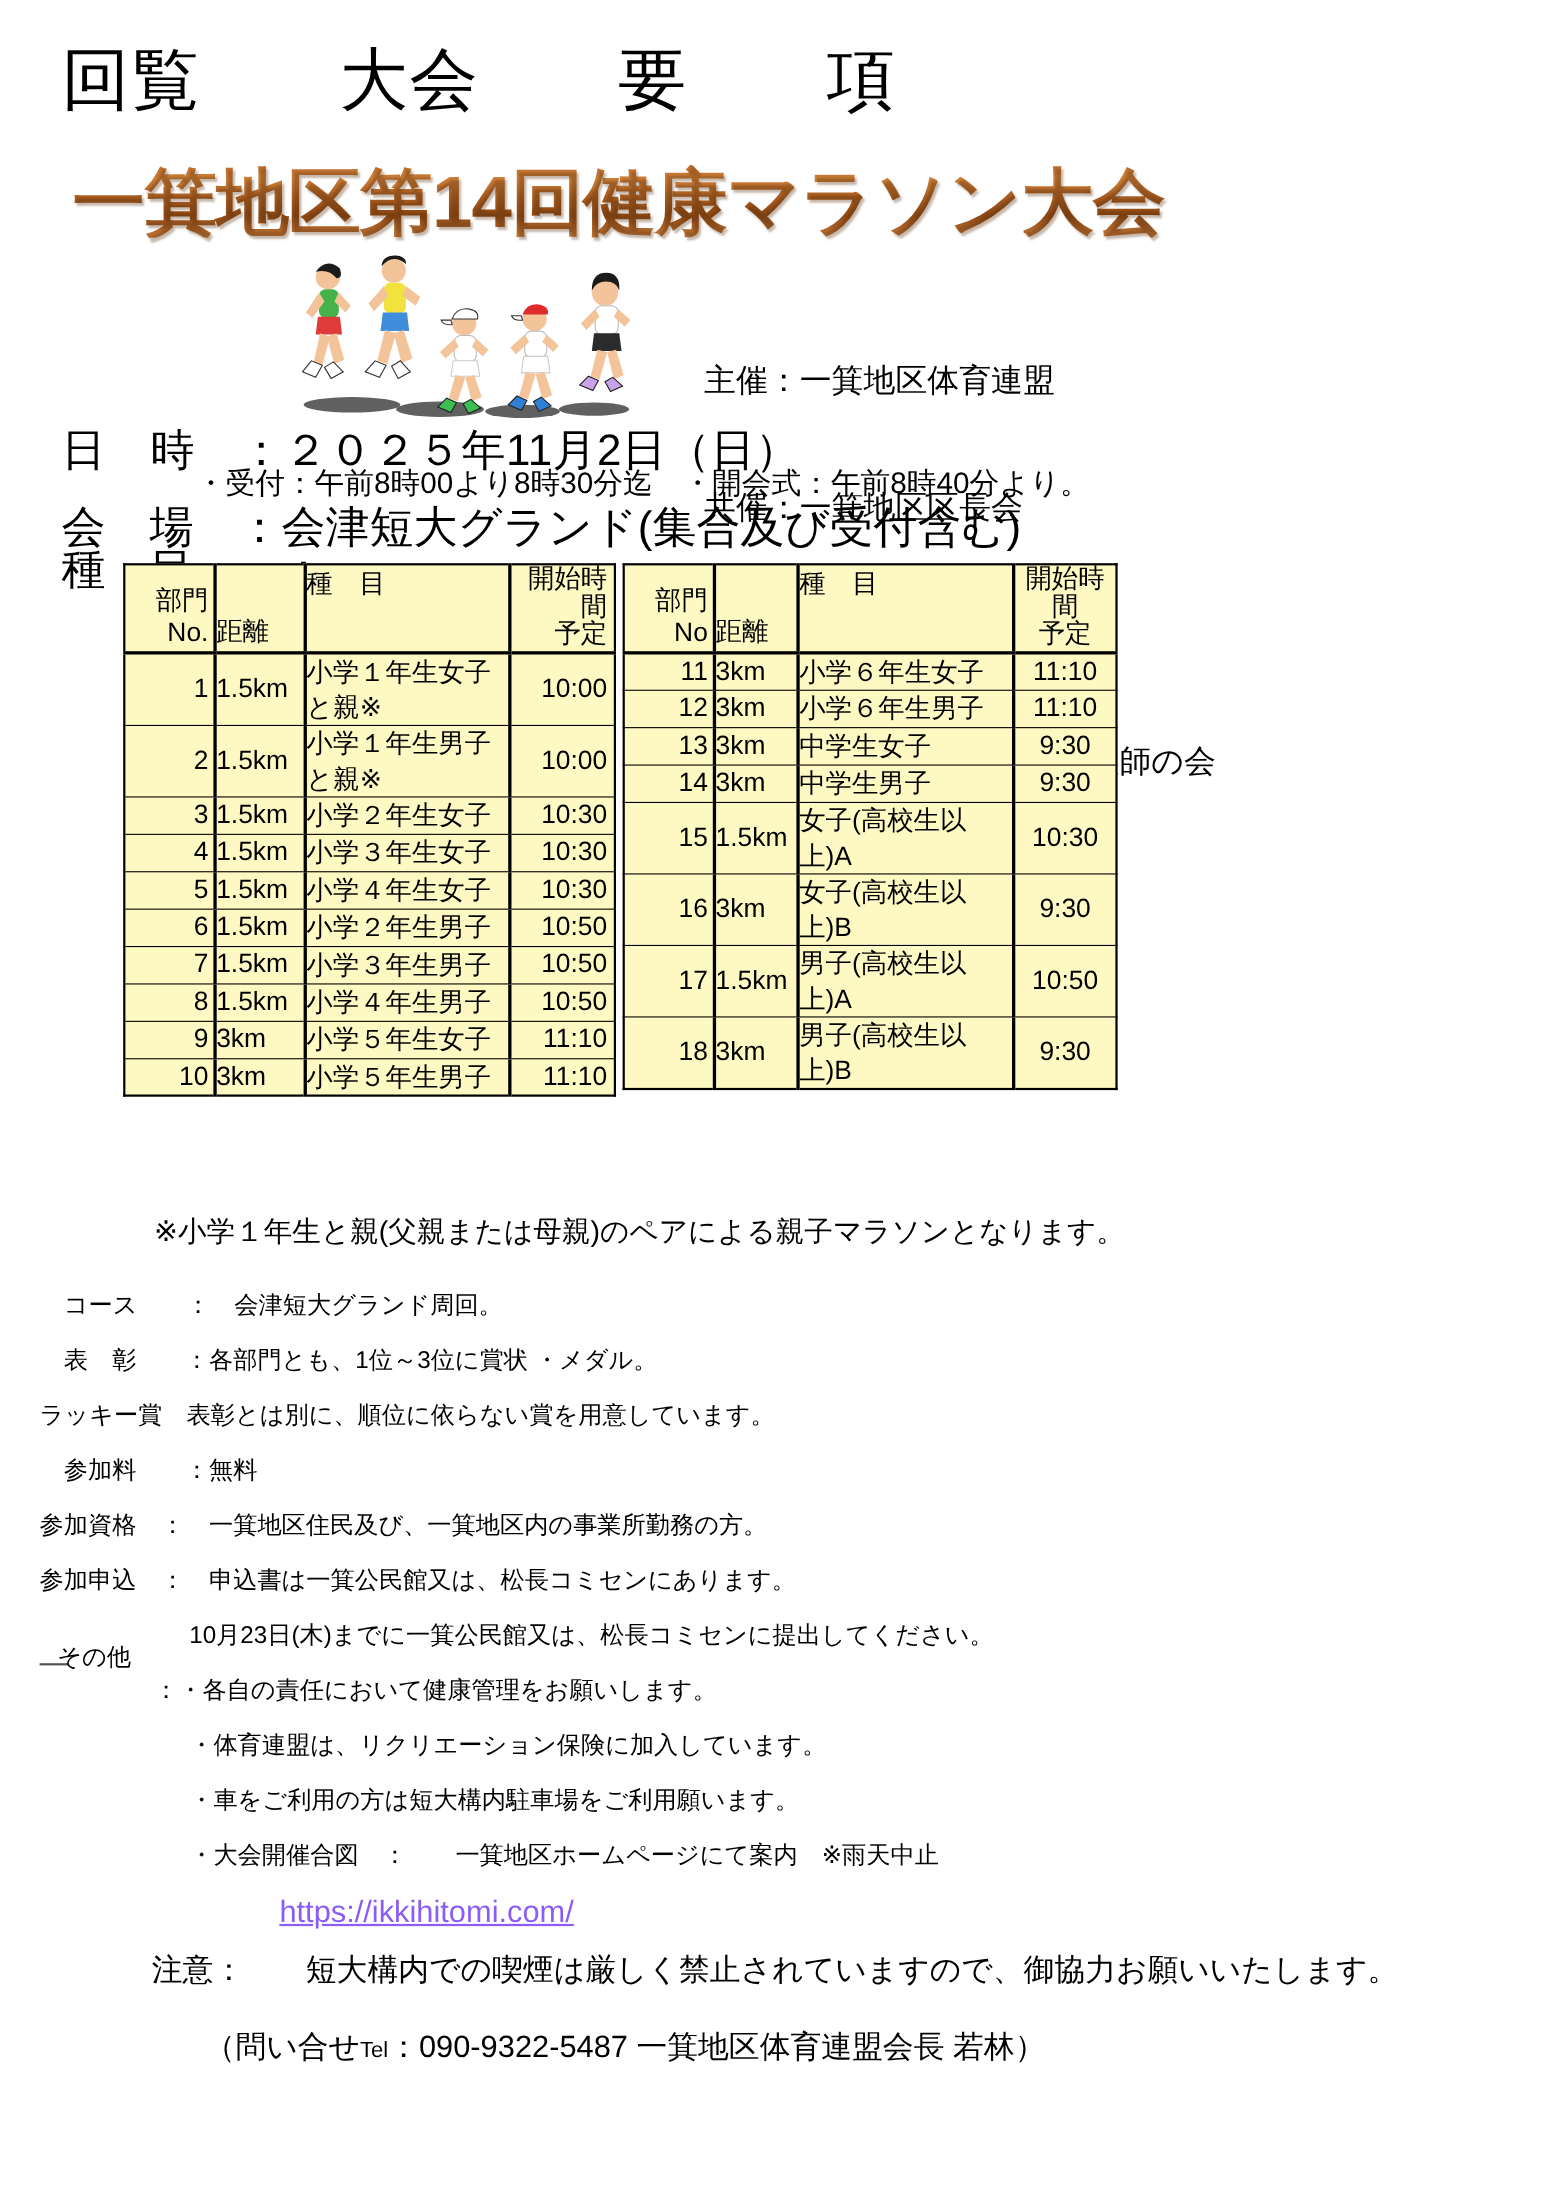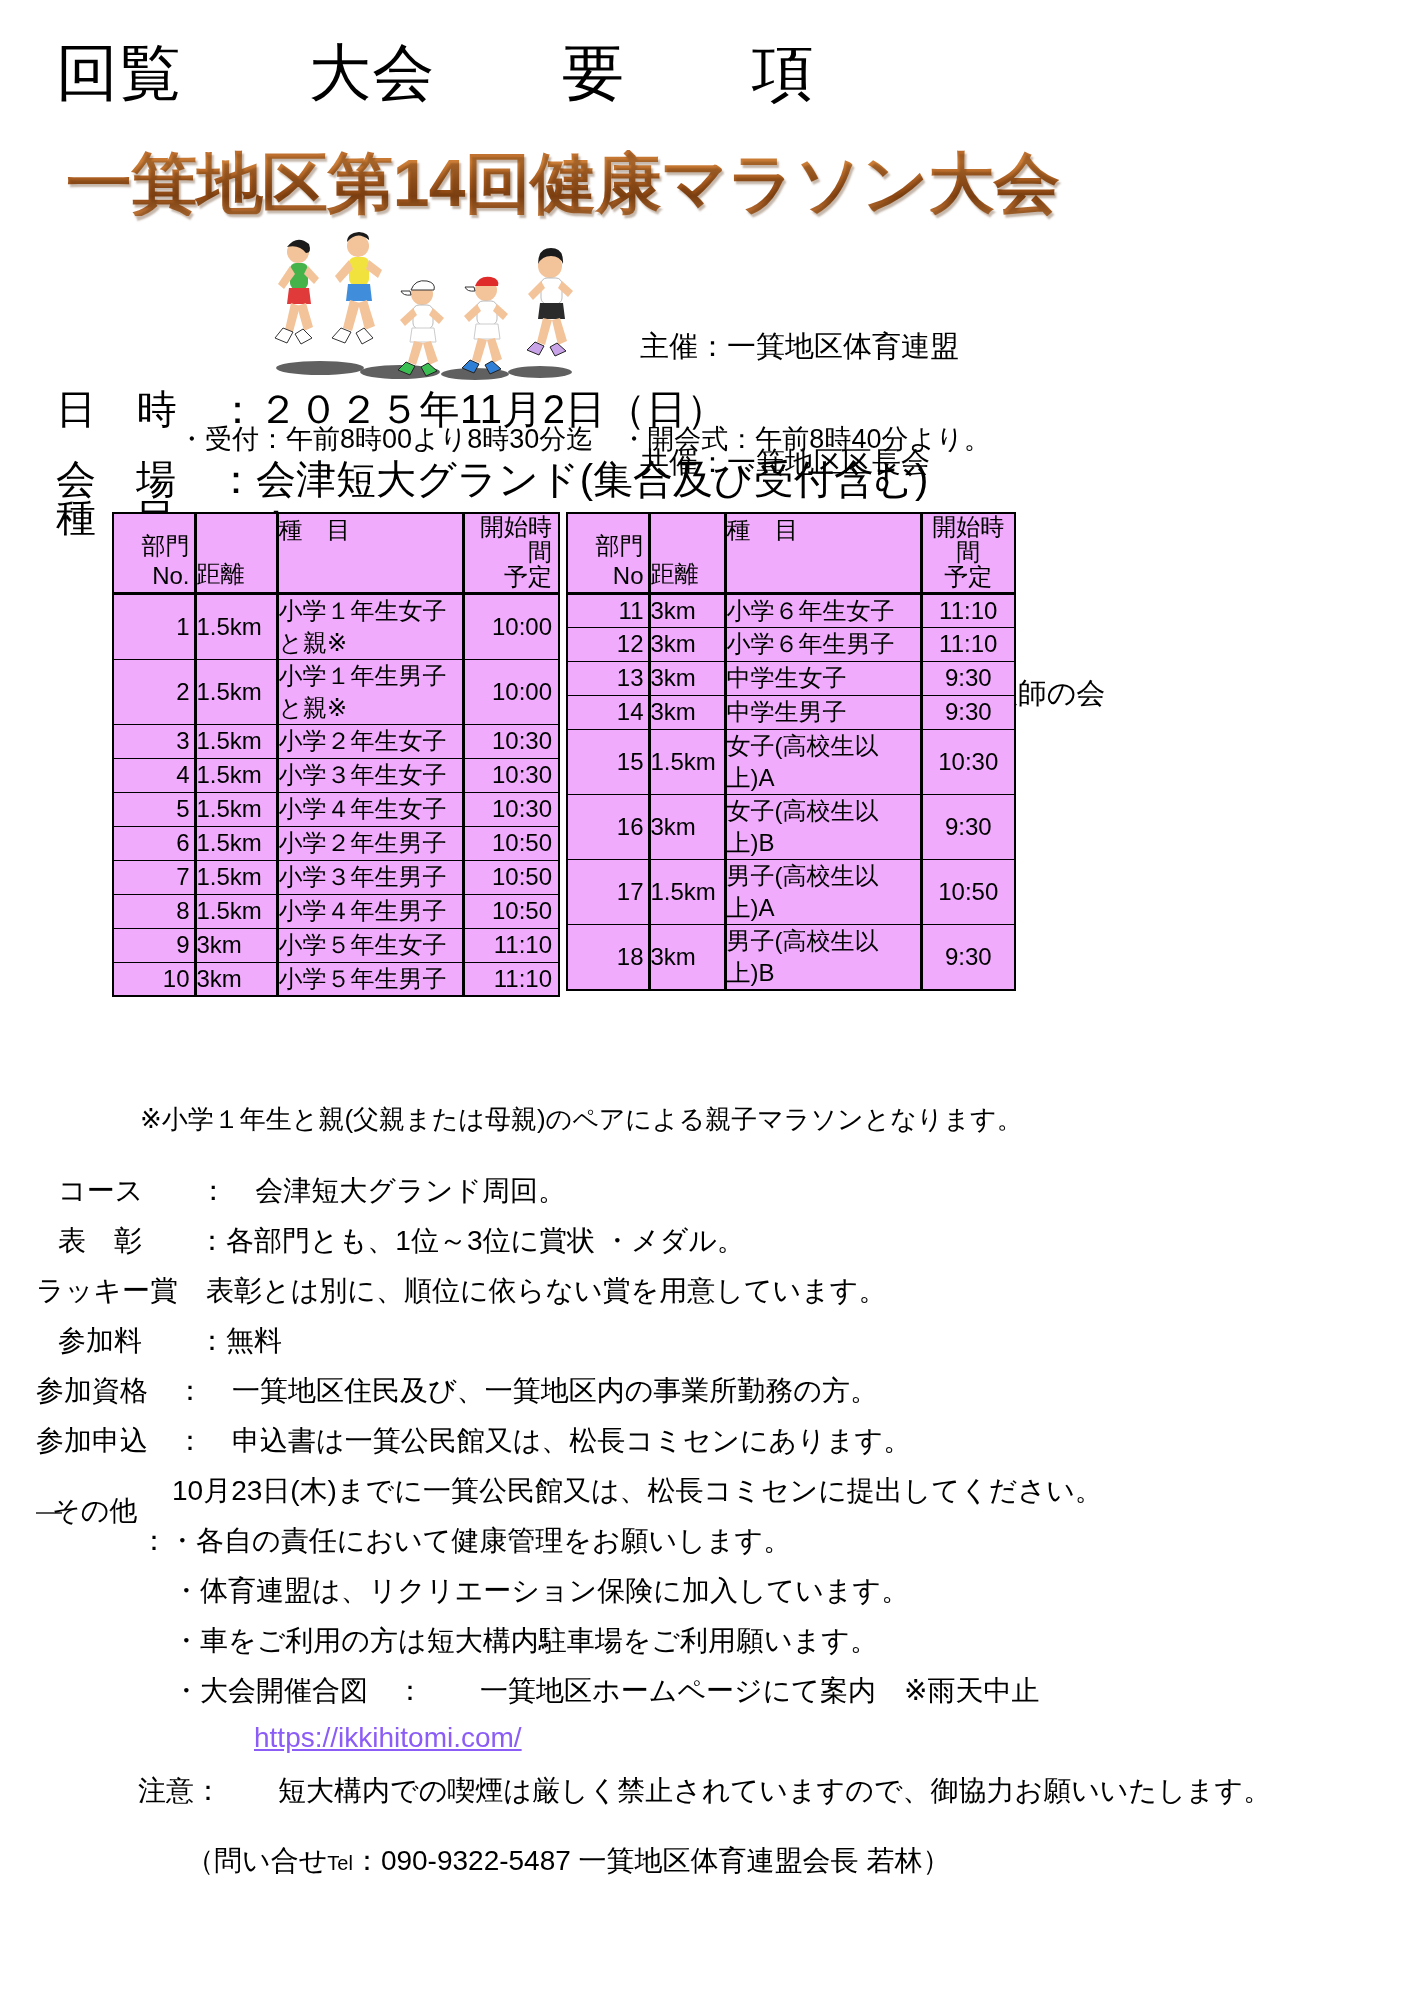--- a/index.html
+++ b/index.html
@@ -82,21 +82,21 @@
   .info.events-lbl { left: 56px;  top: 490px; }
 
   
   .tbl-wrap { position: absolute; }
   .tbl-wrap.left  { left: 112px; top: 512px; }
   .tbl-wrap.right { left: 566px; top: 512px; }
 
   table.evt {
     border-collapse: collapse;
     font-size: 24px;
-    background: #f0abfc;
+    background: #fef9c3;
   }
   table.evt th, table.evt td {
     border: 1px solid #000;
     padding: 0;
     font-weight: normal;
     box-sizing: border-box;
   }
   table.evt thead th {
     border-bottom: 3px solid #000;
     height: 62px;
@@ -136,21 +136,21 @@
     position: absolute;
     left: 140px;
     top: 1102px;
     font-size: 26px;
     white-space: pre;
   }
 
   
   .detail {
     position: absolute;
-    font-size: 28px;
+    font-size: 22px;
     white-space: pre;
   }
   .d-course   { left: 58px;  top: 1172px; }
   .d-award    { left: 58px;  top: 1222px; }
   .d-lucky    { left: 36px;  top: 1272px; }
   .d-fee      { left: 58px;  top: 1322px; }
   .d-elig     { left: 36px;  top: 1372px; }
   .d-apply    { left: 36px;  top: 1422px; }
   .d-other-lbl{ left: 52px;  top: 1492px; }
   .d-other-1  { left: 172px; top: 1472px; }

